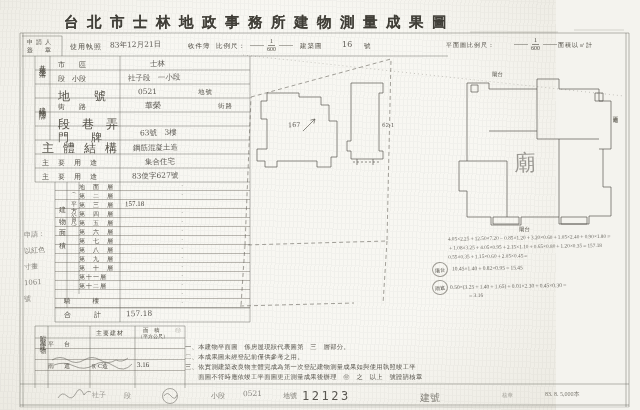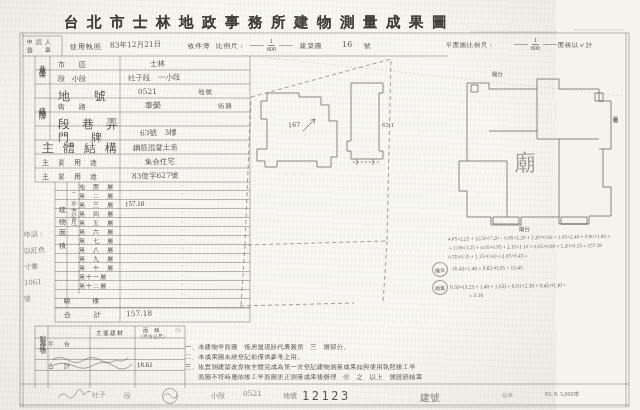--- a/index.html
+++ b/index.html
@@ -222,26 +222,26 @@
         <span class="aarea"></span>
       </div>
 
 
       <div class="arow">
         <span class="ause"></span>
         <span class="amat"></span>
         <span class="aarea"></span>
       </div>
 
-
       <div class="arow">
-        <span class="ause">合　計</span>
-        <span class="amat"></span>
-        <span class="aarea">18.61</span>
-      </div>
+        <span class="ause">雨　遮</span>
+        <span class="amat">R·C造</span>
+        <span class="aarea">3.16</span>
+      </div>
+
     </div>
 
   <div class="marginlines">
 
   <div>申請：</div>
       <div>以紅色</div>
       <div>寸畫</div>
       <div>1061</div>
       <div>號</div>
     </div>

